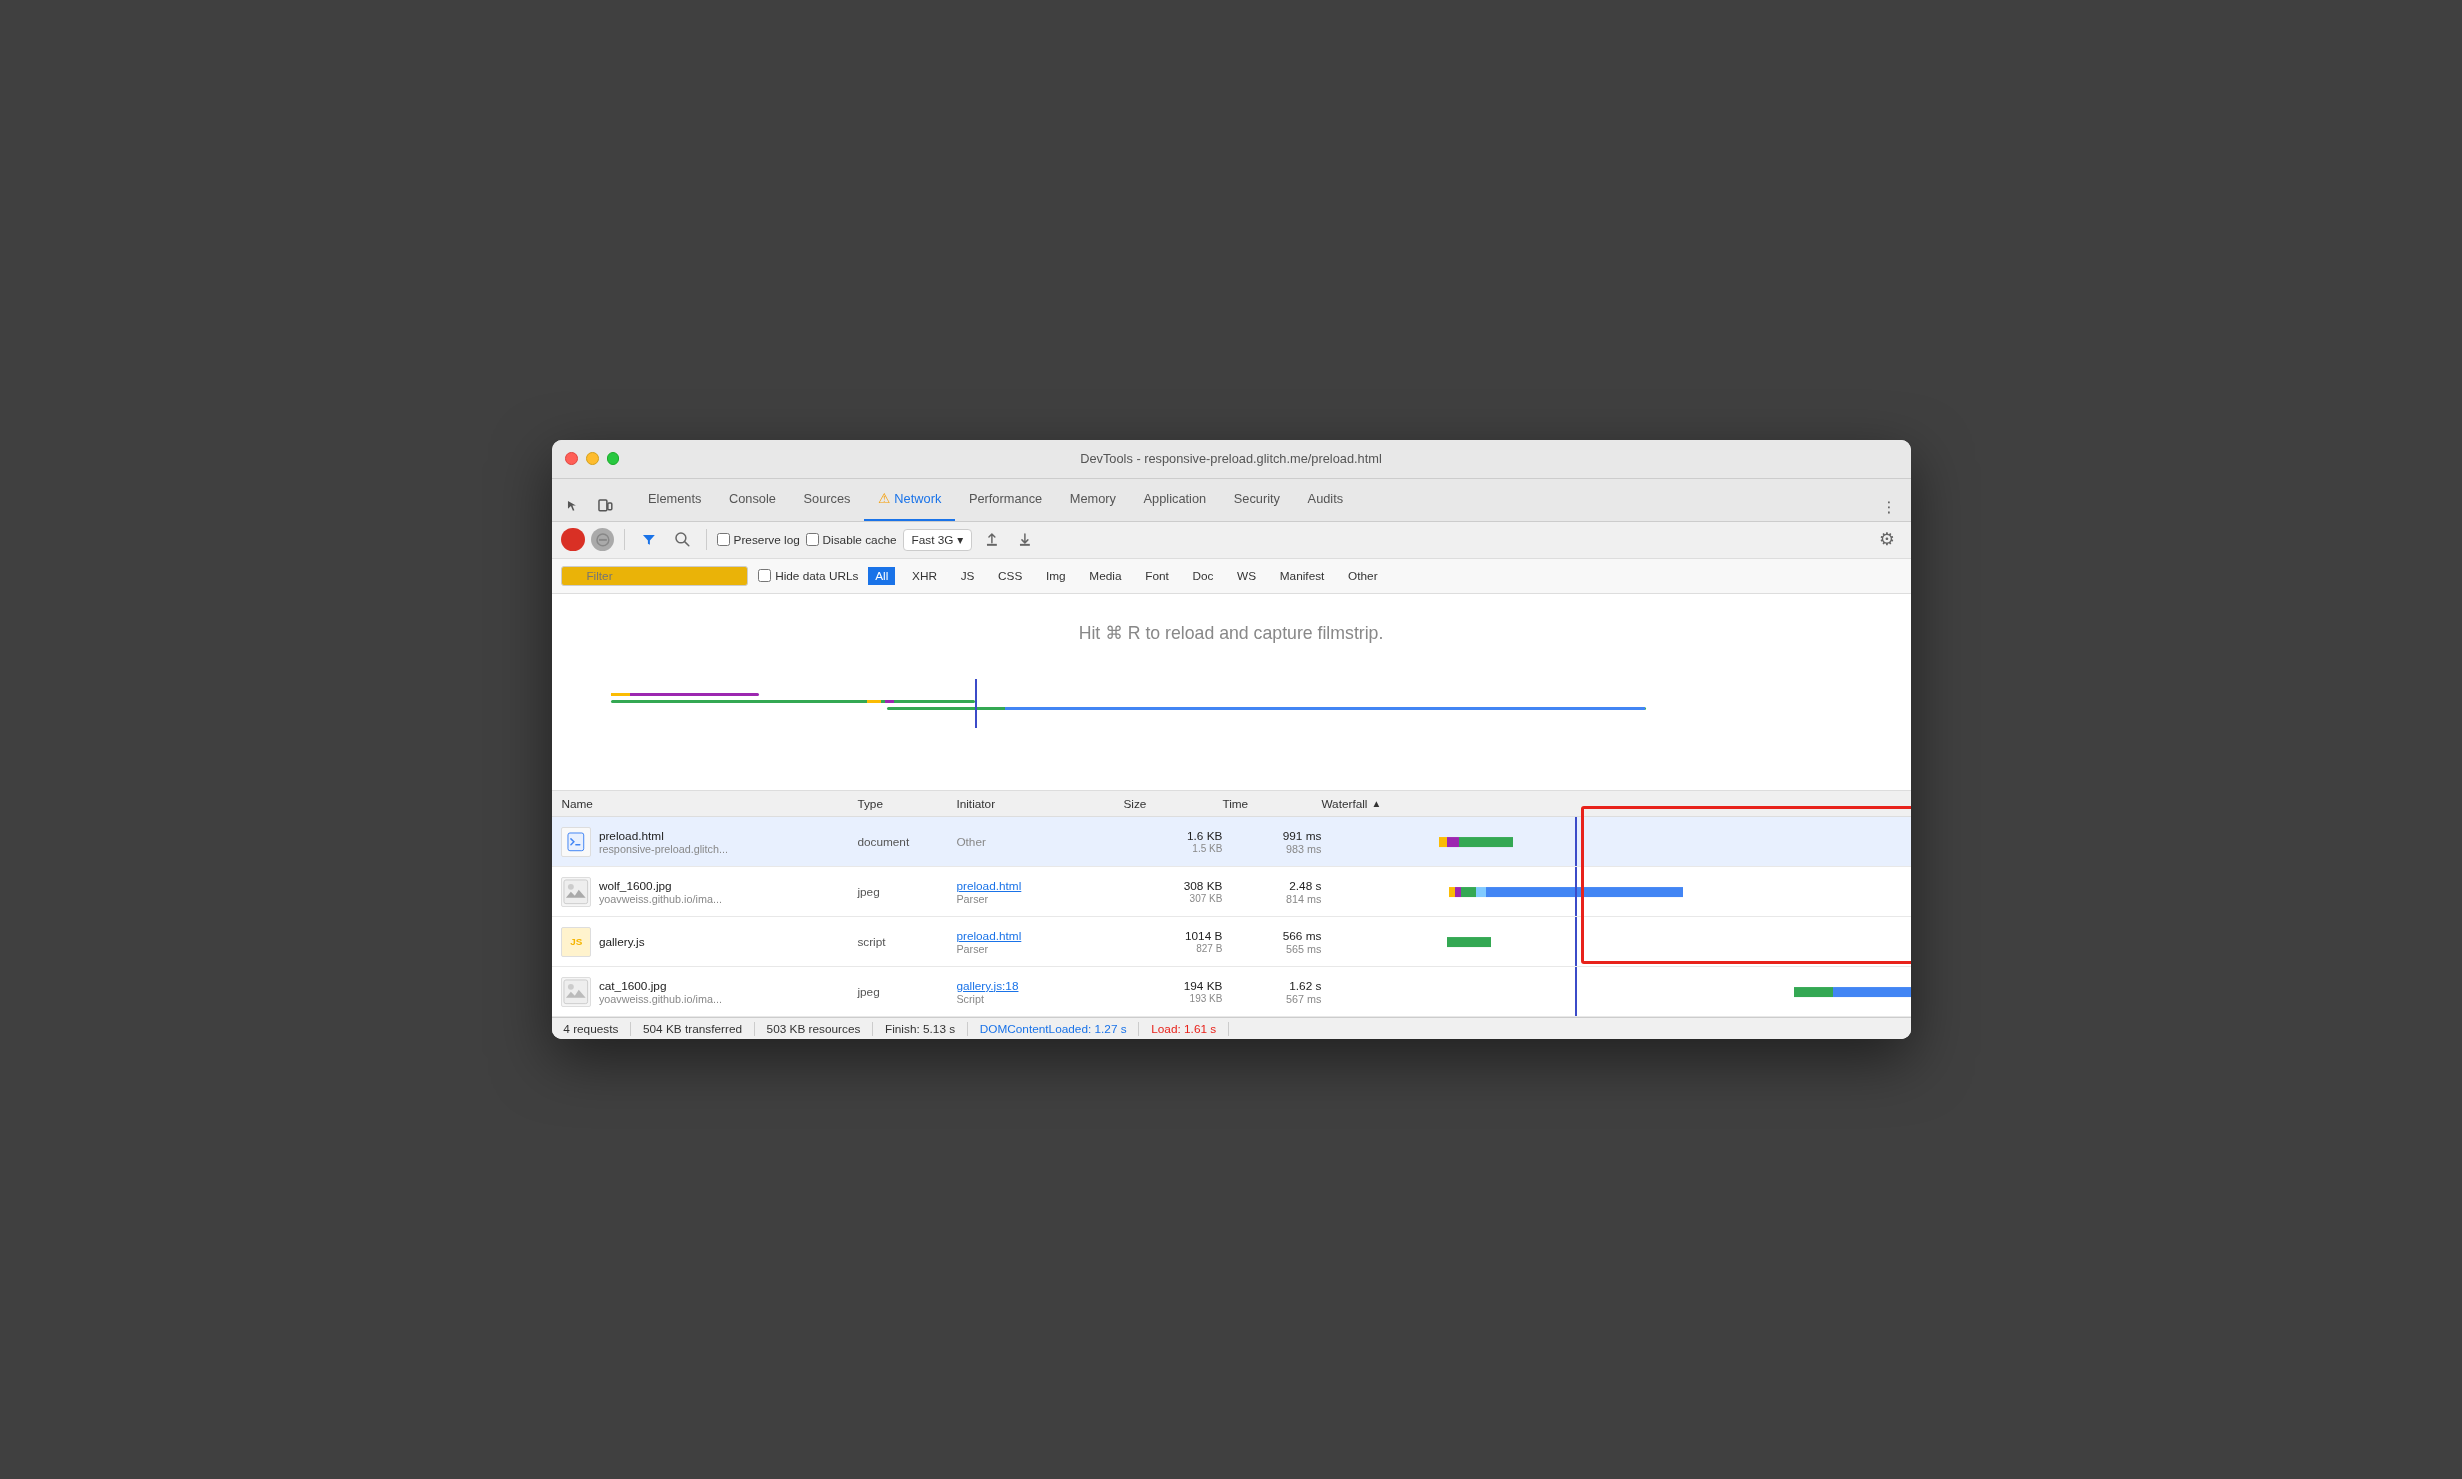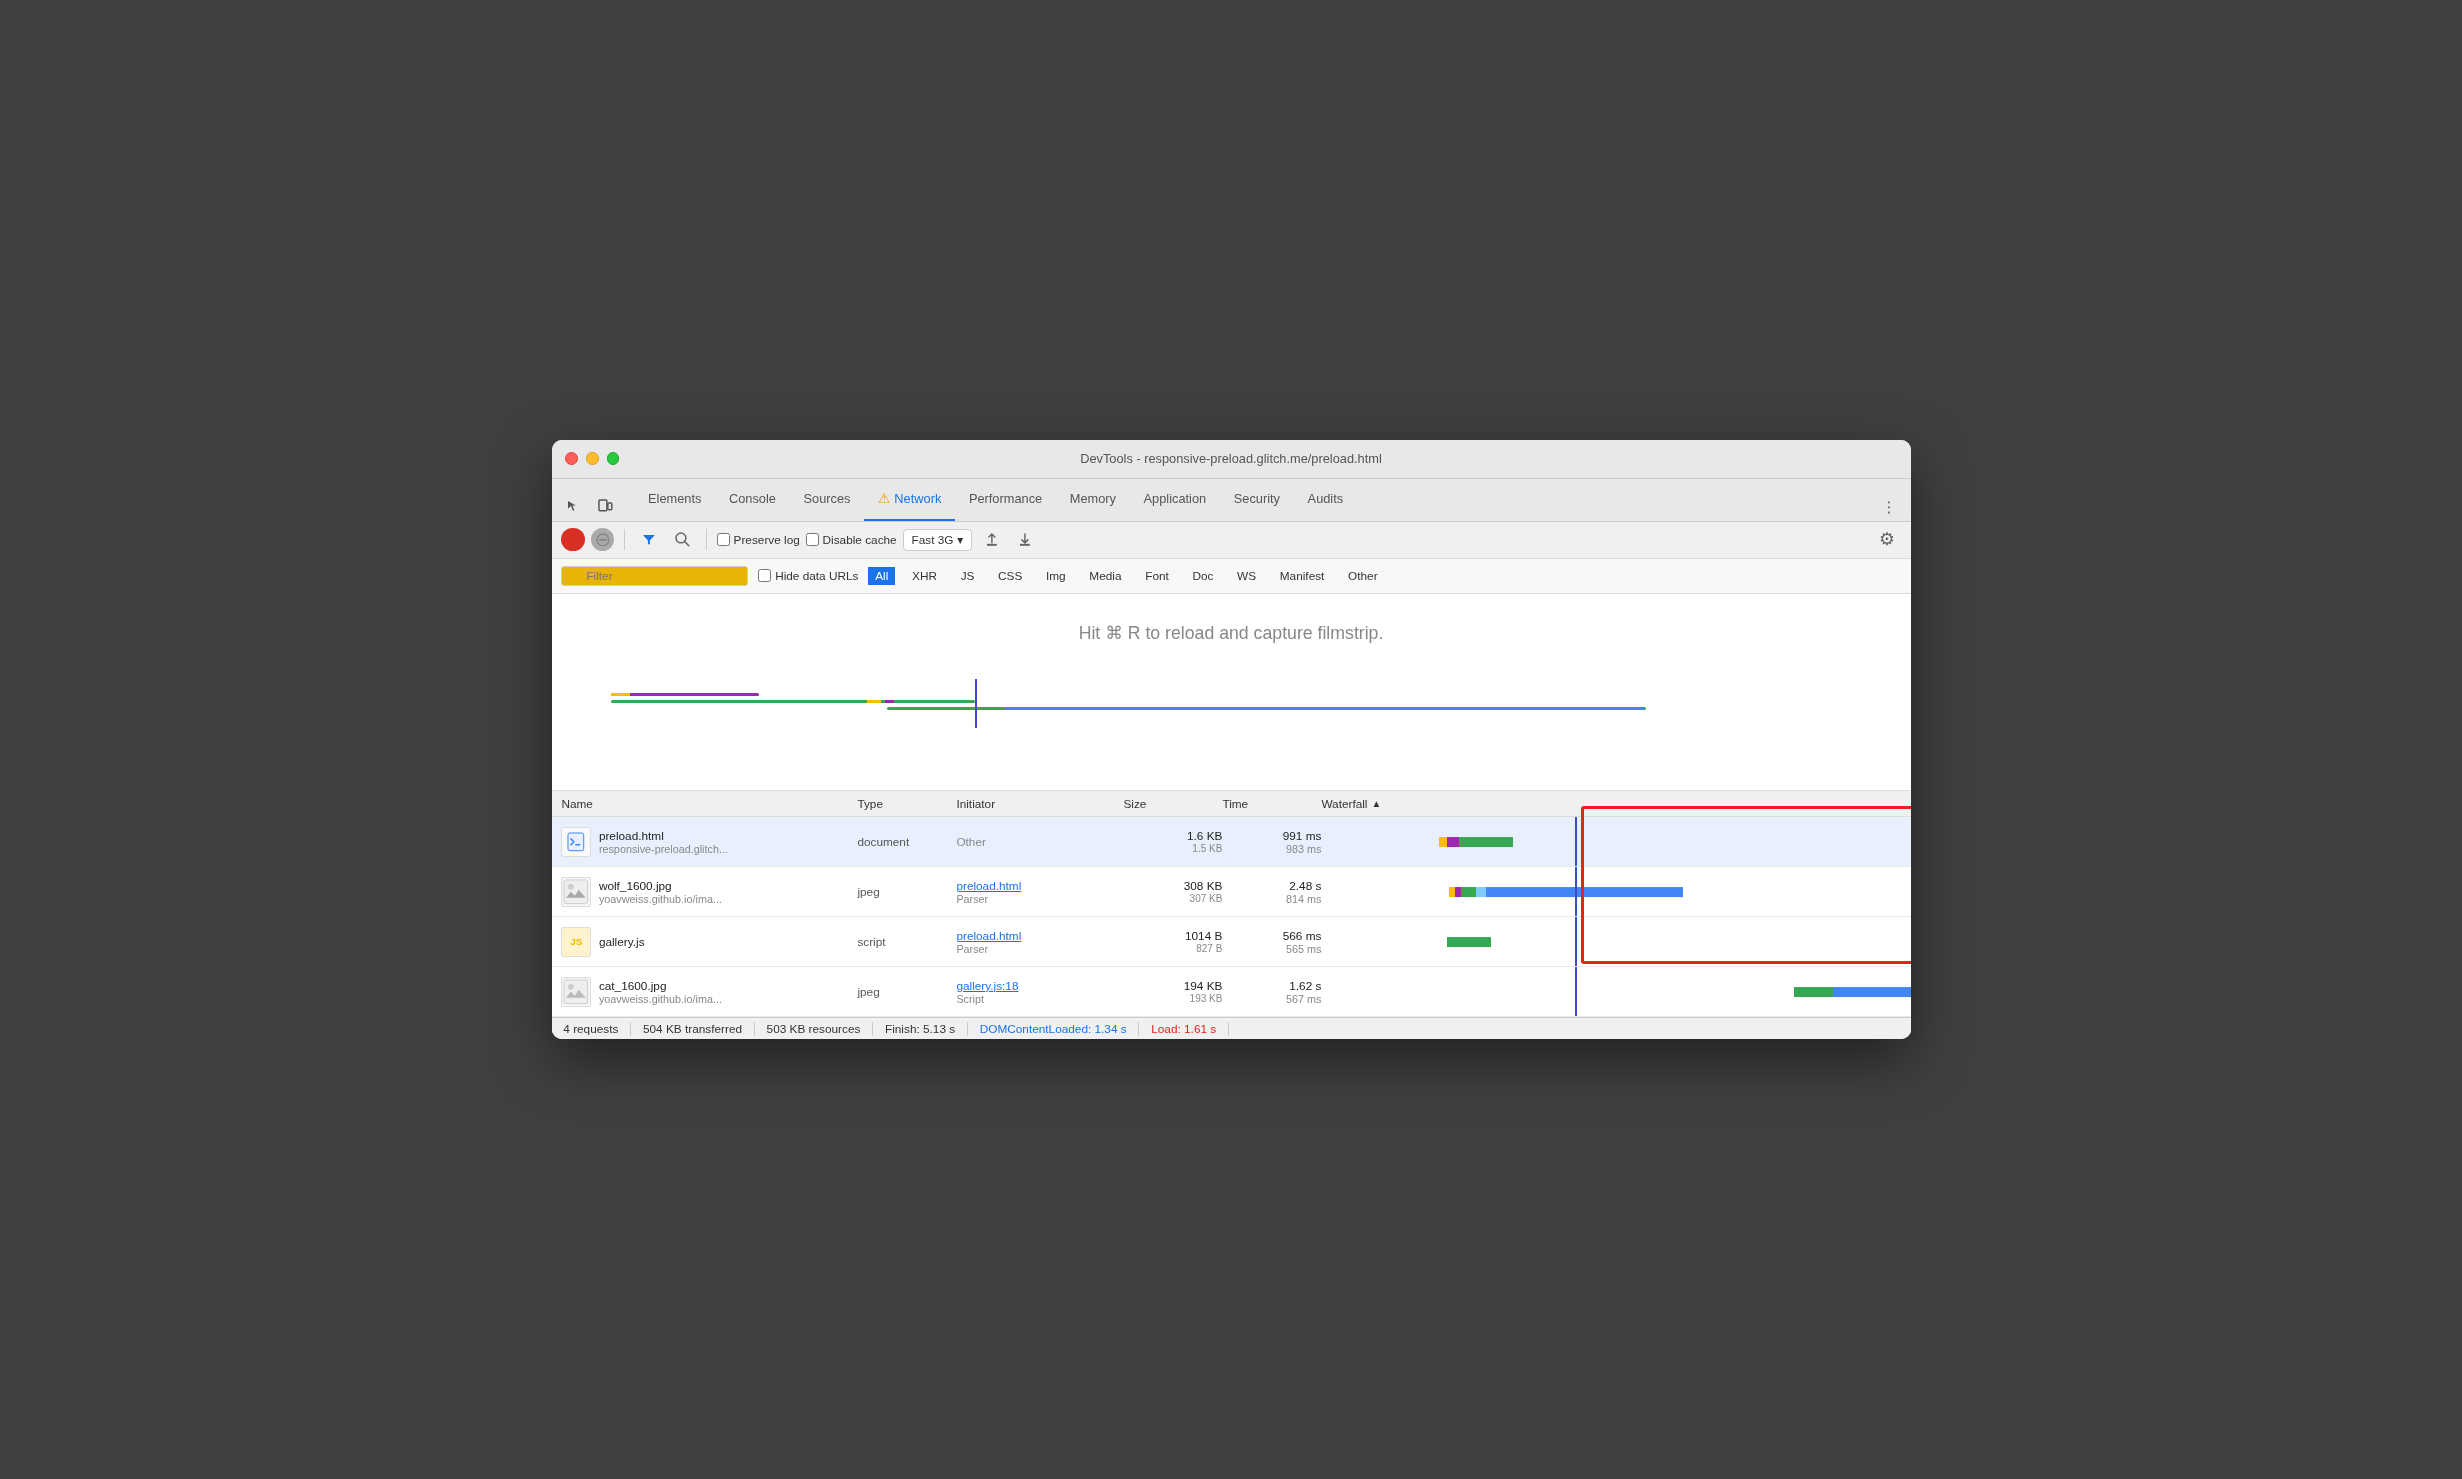--- a/index.html
+++ b/index.html
@@ -633,18 +633,18 @@
         pointer-events: none;
         z-index: 20;
       "></div>
     </div>
 
     <div class="statusbar">
       <span class="status-item">4 requests</span>
       <span class="status-item">504 KB transferred</span>
       <span class="status-item">503 KB resources</span>
       <span class="status-item">Finish: 5.13 s</span>
-      <span class="status-item status-dom">DOMContentLoaded: 1.34 s</span>
+      <span class="status-item status-dom">DOMContentLoaded: 1.27 s</span>
       <span class="status-item status-load">Load: 1.61 s</span>
     </div>
   </div>
 </div>
 
 
 </body></html>

